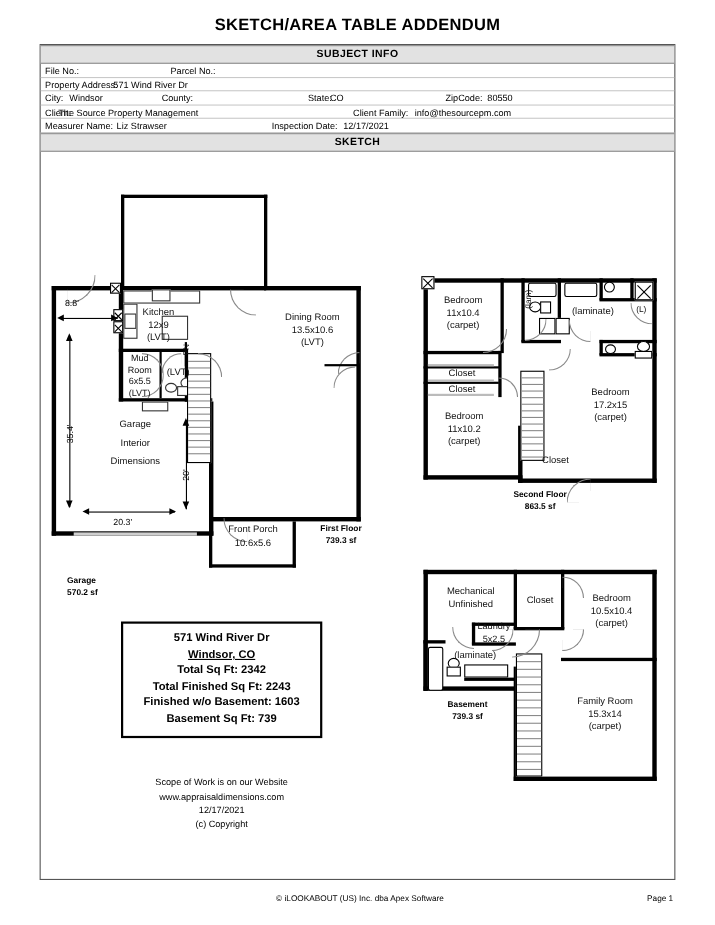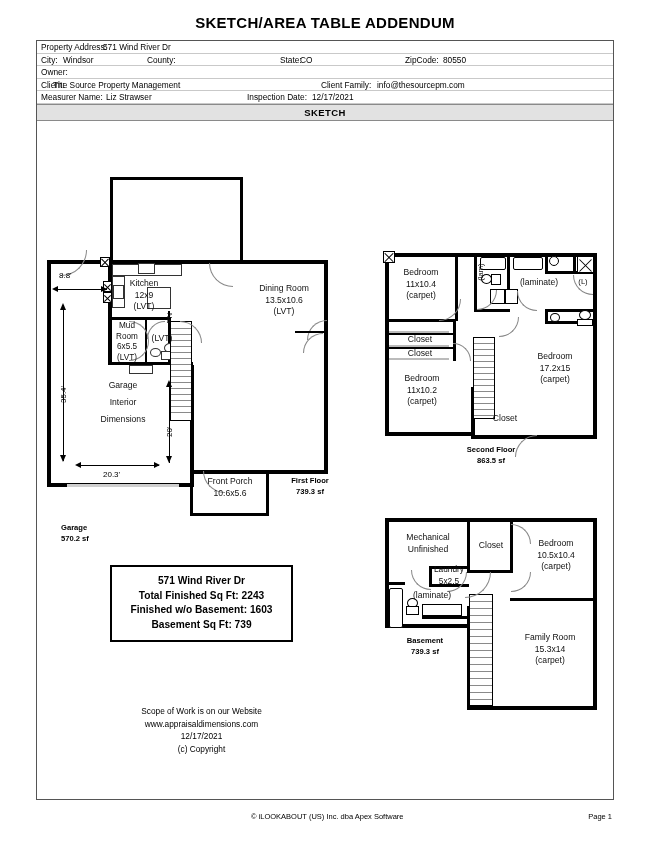--- a/index.html
+++ b/index.html
@@ -191,40 +191,42 @@
   #footer .pageno { position: absolute; right: 2px; top: 0; }
 </style>
 </head>
 <body>
 
 <div id="doc-title">SKETCH/AREA TABLE ADDENDUM</div>
 
 <div id="page-frame"></div>
 
 <div id="subject-info">
-
+  <div class="band">SUBJECT INFO</div>
+
+  <div class="info-row">
+    <span class="cell" style="left:4px">File No.:</span>
+    <span class="cell" style="left:118px">Parcel No.:</span>
+  </div>
 
   <div class="info-row">
     <span class="cell" style="left:4px">Property Address:</span>
     <span class="cell" style="left:66px">571 Wind River Dr</span>
   </div>
 
   <div class="info-row">
     <span class="cell" style="left:4px">City:</span>
     <span class="cell" style="left:26px">Windsor</span>
     <span class="cell" style="left:110px">County:</span>
     <span class="cell" style="left:243px">State:</span>
     <span class="cell" style="left:263px">CO</span>
     <span class="cell" style="left:368px">ZipCode:</span>
     <span class="cell" style="left:406px">80550</span>
   </div>
 
-  <div class="info-row">
-    <span class="cell" style="left:4px">Owner:</span>
-  </div>
 
   <div class="info-row">
     <span class="cell" style="left:4px">Client:</span>
     <span class="cell" style="left:16px">The Source Property Management</span>
     <span class="cell" style="left:284px">Client Family:</span>
     <span class="cell" style="left:340px">info@thesourcepm.com</span>
   </div>
 
   <div class="info-row">
     <span class="cell" style="left:4px">Measurer Name:</span>
@@ -592,20 +594,22 @@
     <div class="floor-tag" style="left:14px; top:126px; width:68px;">
       <span>Basement</span><br>
       <span>739.3 sf</span>
     </div>
   </div>
 
 </div>
 
 <div id="summary-box">
   <div>571 Wind River Dr</div>
+  <div class="underline">Windsor, CO</div>
+  <div>Total Sq Ft: 2342</div>
   <div>Total Finished Sq Ft: 2243</div>
   <div>Finished w/o Basement: 1603</div>
   <div>Basement Sq Ft: 739</div>
 </div>
 
 <div id="scope-block">
   <div>Scope of Work is on our Website</div>
   <div>www.appraisaldimensions.com</div>
   <div>12/17/2021</div>
   <div>(c) Copyright</div>

